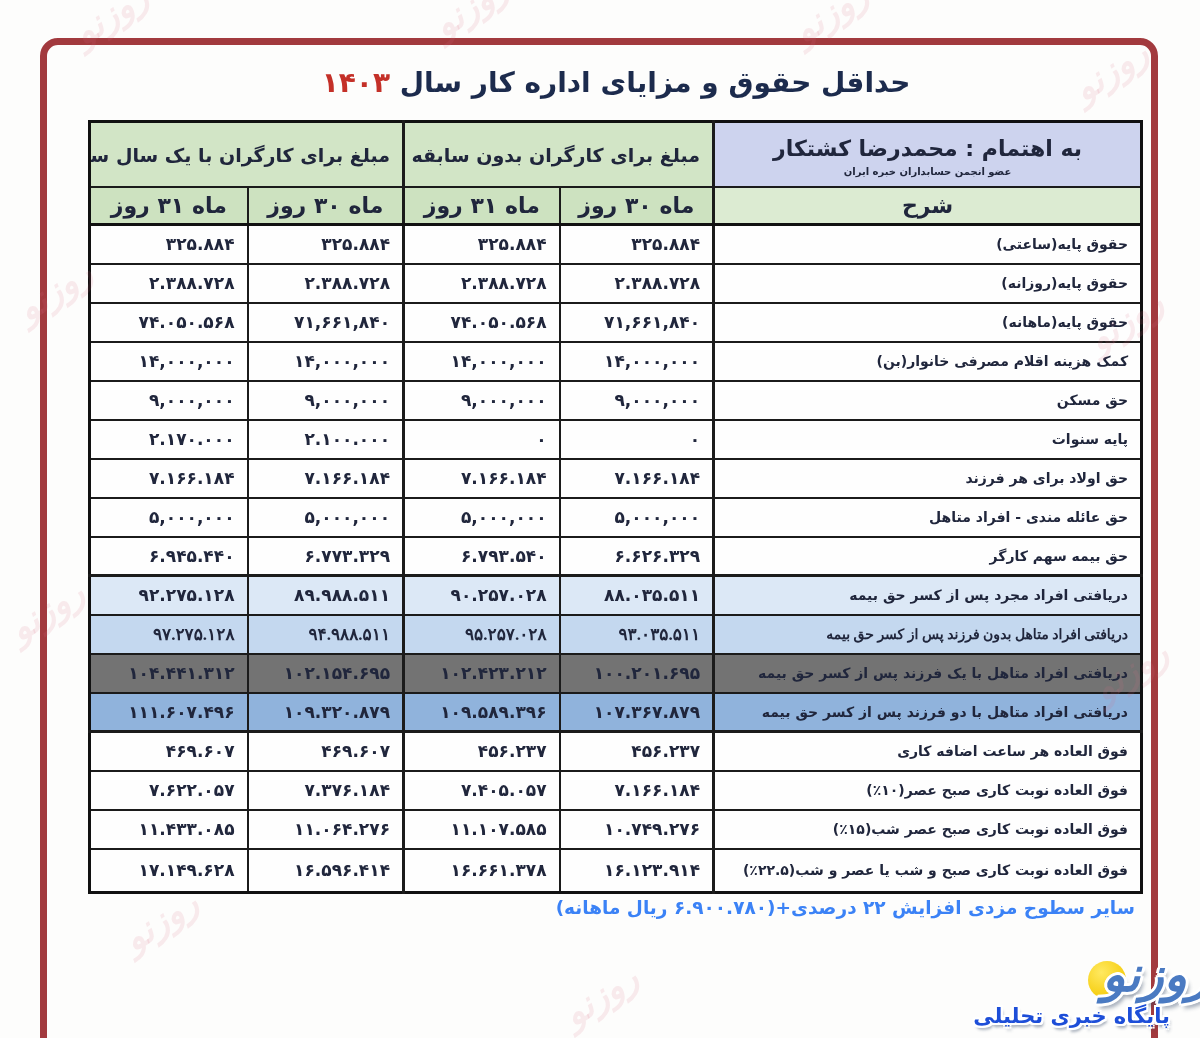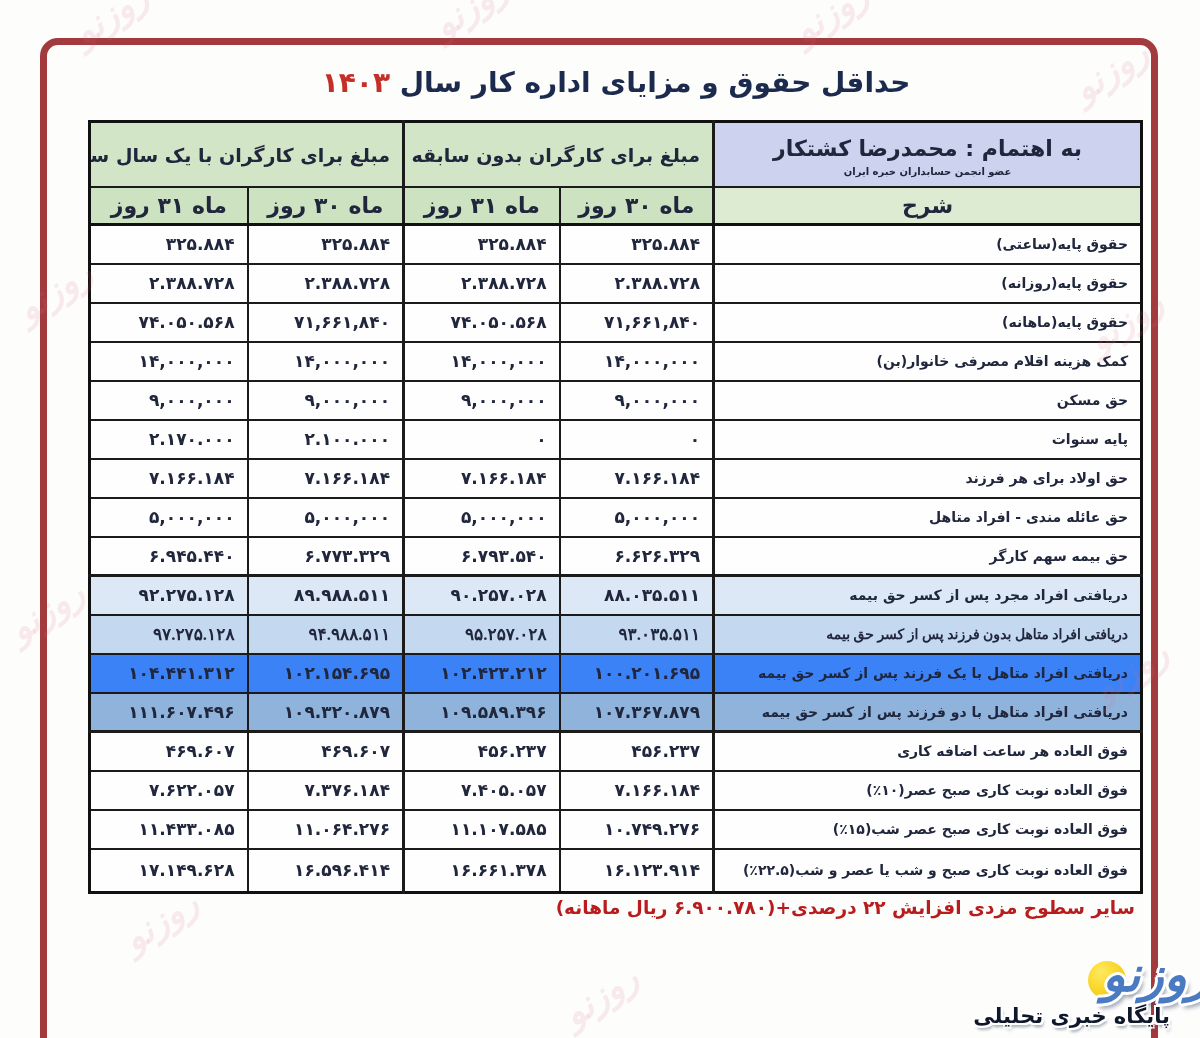--- a/index.html
+++ b/index.html
@@ -57,46 +57,46 @@
   
   thead tr.group-row th:nth-child(1),
   thead tr.group-row th:nth-child(2),
   thead tr.sub-row th:nth-child(1),
   thead tr.sub-row th:nth-child(3),
   tbody th:nth-child(1),
   tbody td:nth-child(3){border-left-width:3px;}
   
   tr.blue-1 th,tr.blue-1 td{background:#dce8f6;}
   tr.blue-2 th,tr.blue-2 td{background:#c4d8ef;font-family:Liberation Serif, serif;}
-  tr.blue-3 th,tr.blue-3 td{background:#3b82f6;}
+  tr.blue-3 th,tr.blue-3 td{background:#737373;}
   tr.blue-4 th,tr.blue-4 td{background:#90b3dc;}
   tr.thick-top th,tr.thick-top td{border-top-width:3px;}
   
   .footer{
     position:absolute;left:88px;top:897px;width:1047px;z-index:10;
-    direction:rtl;text-align:right;color:#b91c1c;font-size:18.5px;
+    direction:rtl;text-align:right;color:#3b82f6;font-size:18.5px;
   }
   .footer .f-line{margin:0 0 17px 0;}
   .footer .f-line3{margin-right:66px;}
   
   .logo{position:absolute;top:944px;right:0;width:270px;height:94px;z-index:30;}
   .logo-circle{
     position:absolute;left:158px;top:17px;width:38px;height:38px;border-radius:50%;
     background:radial-gradient(circle at 35% 30%,#ffe961,#f6cd0e 70%);z-index:1;
   }
   .logo-brand{
     position:absolute;right:-10px;top:2px;z-index:2;direction:rtl;
     font-size:48px;font-style:italic;color:#4a7ac2;letter-spacing:2px;
     text-shadow:-2px -2px 0 #fff,2px -2px 0 #fff,-2px 2px 0 #fff,2px 2px 0 #fff,
                  3px 0 0 #fff,-3px 0 0 #fff,0 3px 0 #fff,0 -3px 0 #fff,
                  3px 5px 4px rgba(40,60,90,.45);
   }
   .logo-tagline{
     position:absolute;right:30px;top:60px;z-index:3;direction:rtl;
-    font-size:21px;color:#0f172a;letter-spacing:1px;
+    font-size:21px;color:#1d4ed8;letter-spacing:1px;
     text-shadow:-2px -2px 0 #fff,2px -2px 0 #fff,-2px 2px 0 #fff,2px 2px 0 #fff,
                  2px 0 0 #fff,-2px 0 0 #fff,0 2px 0 #fff,0 -2px 0 #fff,
                  2px 4px 3px rgba(40,60,90,.45);
   }
 </style>
 </head>
 <body>
 
 <div class="wm-layer">
   <span class="wm" style="left:70px;top:-6px">روزنو</span>

